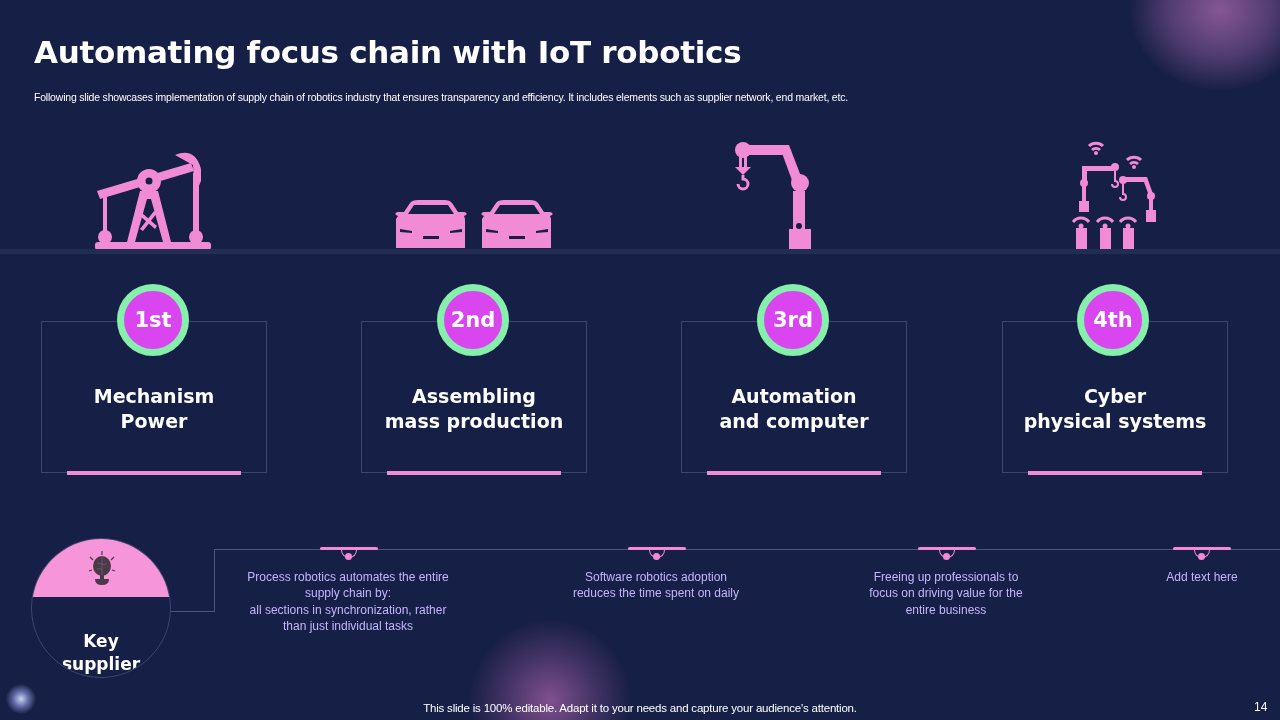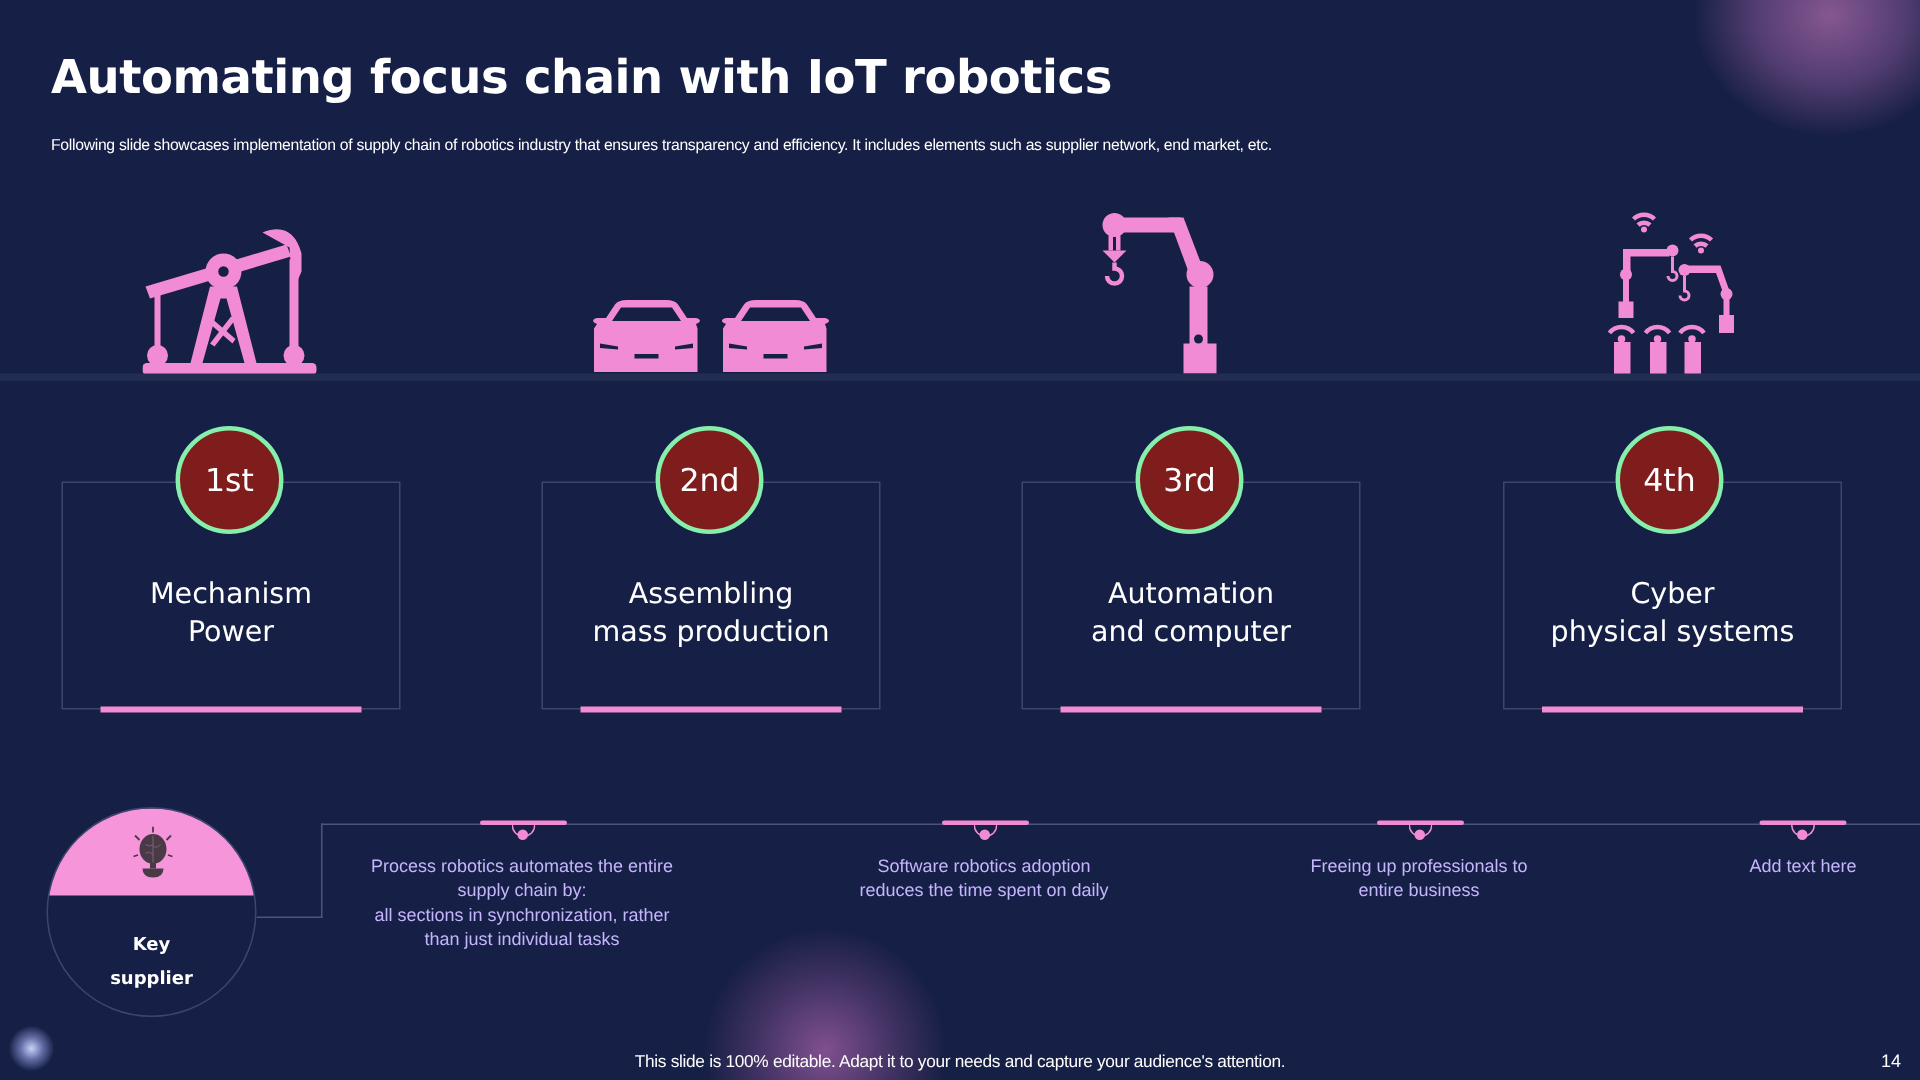--- a/index.html
+++ b/index.html
@@ -19,30 +19,30 @@
     background: radial-gradient(ellipse at center, rgba(210,220,255,0.95) 0%, rgba(150,160,230,0.6) 35%, rgba(22,31,69,0) 72%); }
 
   .title { position: absolute; left: 34px; top: 34px; font-size: 31px; font-weight: bold; letter-spacing: -0.3px; }
   .subtitle { position: absolute; left: 34px; top: 91px; font-family: "Liberation Sans", sans-serif; font-size: 10.5px; letter-spacing: -0.2px; color: #ffffff; }
 
   .ground { position: absolute; left: 0; top: 249px; width: 1280px; height: 5px; background: #222d53; }
 
   .icon { position: absolute; }
 
   .card { position: absolute; top: 321px; width: 226px; height: 152px; border: 1px solid #3b4670; background: #161f45; }
-  .card .label { position: absolute; left: 0; right: 0; top: 62px; text-align: center; font-size: 19px; font-weight: normal; line-height: 25px; }
+  .card .label { position: absolute; left: 0; right: 0; top: 62px; text-align: center; font-size: 19px; font-weight: bold; line-height: 25px; }
   .card .bar { position: absolute; left: 25px; width: 174px; bottom: -3px; height: 4px; background: #f28bd6; }
   .badge { position: absolute; top: 284px; width: 72px; height: 72px; border-radius: 50%;
-    border: 3px solid #86efac; background: #7f1d1d; display: flex; align-items: center; justify-content: center;
-    font-size: 21px; font-weight: normal; }
+    border: 7px solid #86efac; background: #d946ef; display: flex; align-items: center; justify-content: center;
+    font-size: 21px; font-weight: bold; }
 
   .ki-circle { position: absolute; left: 31px; top: 538px; width: 140px; height: 140px; border-radius: 50%;
     border: 1px solid #3b4670; overflow: hidden; background: #161f45; }
   .ki-top { position: absolute; left: 0; top: 0; width: 100%; height: 58px; background: #f795da; }
-  .ki-label { position: absolute; left: 0; right: 0; top: 79px; text-align: center; font-size: 12px; font-weight: bold; line-height: 23px; }
+  .ki-label { position: absolute; left: 0; right: 0; top: 91px; text-align: center; font-size: 17px; font-weight: bold; line-height: 23px; }
 
   .connector-v { position: absolute; left: 214px; top: 549px; width: 1px; height: 63px; background: #4a5580; }
   .connector-h1 { position: absolute; left: 171px; top: 611px; width: 44px; height: 1px; background: #4a5580; }
   .connector-top { position: absolute; left: 214px; top: 549px; width: 1066px; height: 1px; background: #4a5580; }
 
   .insight { position: absolute; top: 569px; width: 240px; text-align: center; font-family: "Liberation Sans", sans-serif; font-size: 12px; line-height: 16.3px; color: #c4b5fd; }
   .pin { position: absolute; top: 547px; width: 58px; height: 14px; }
   .pin .pin-bar { position: absolute; left: 0; top: 0; width: 58px; height: 3px; background: #f28bd6; border-radius: 2px; }
   .pin .pin-dot { position: absolute; left: 25px; top: 6px; width: 7px; height: 7px; border-radius: 50%; background: #f28bd6; }
   .pin .pin-arc { position: absolute; left: 21px; top: 1px; width: 16px; height: 10px; border: 1px solid #f28bd6; border-top: none; border-radius: 0 0 10px 10px; }
@@ -227,20 +227,21 @@
   <div>reduces the time spent on daily</div>
 </div>
 
 <div class="pin" style="left:918px">
   <div class="pin-bar"></div>
     <div class="pin-arc"></div>
     <div class="pin-dot"></div>
 </div>
 <div class="insight" style="left:826px">
   <div>Freeing up professionals to</div>
+  <div>focus on driving value  for the</div>
   <div>entire business</div>
 </div>
 
 <div class="pin" style="left:1173px">
   <div class="pin-bar"></div>
     <div class="pin-arc"></div>
     <div class="pin-dot"></div>
 </div>
 <div class="insight" style="left:1082px">
   <div>Add text here</div>

